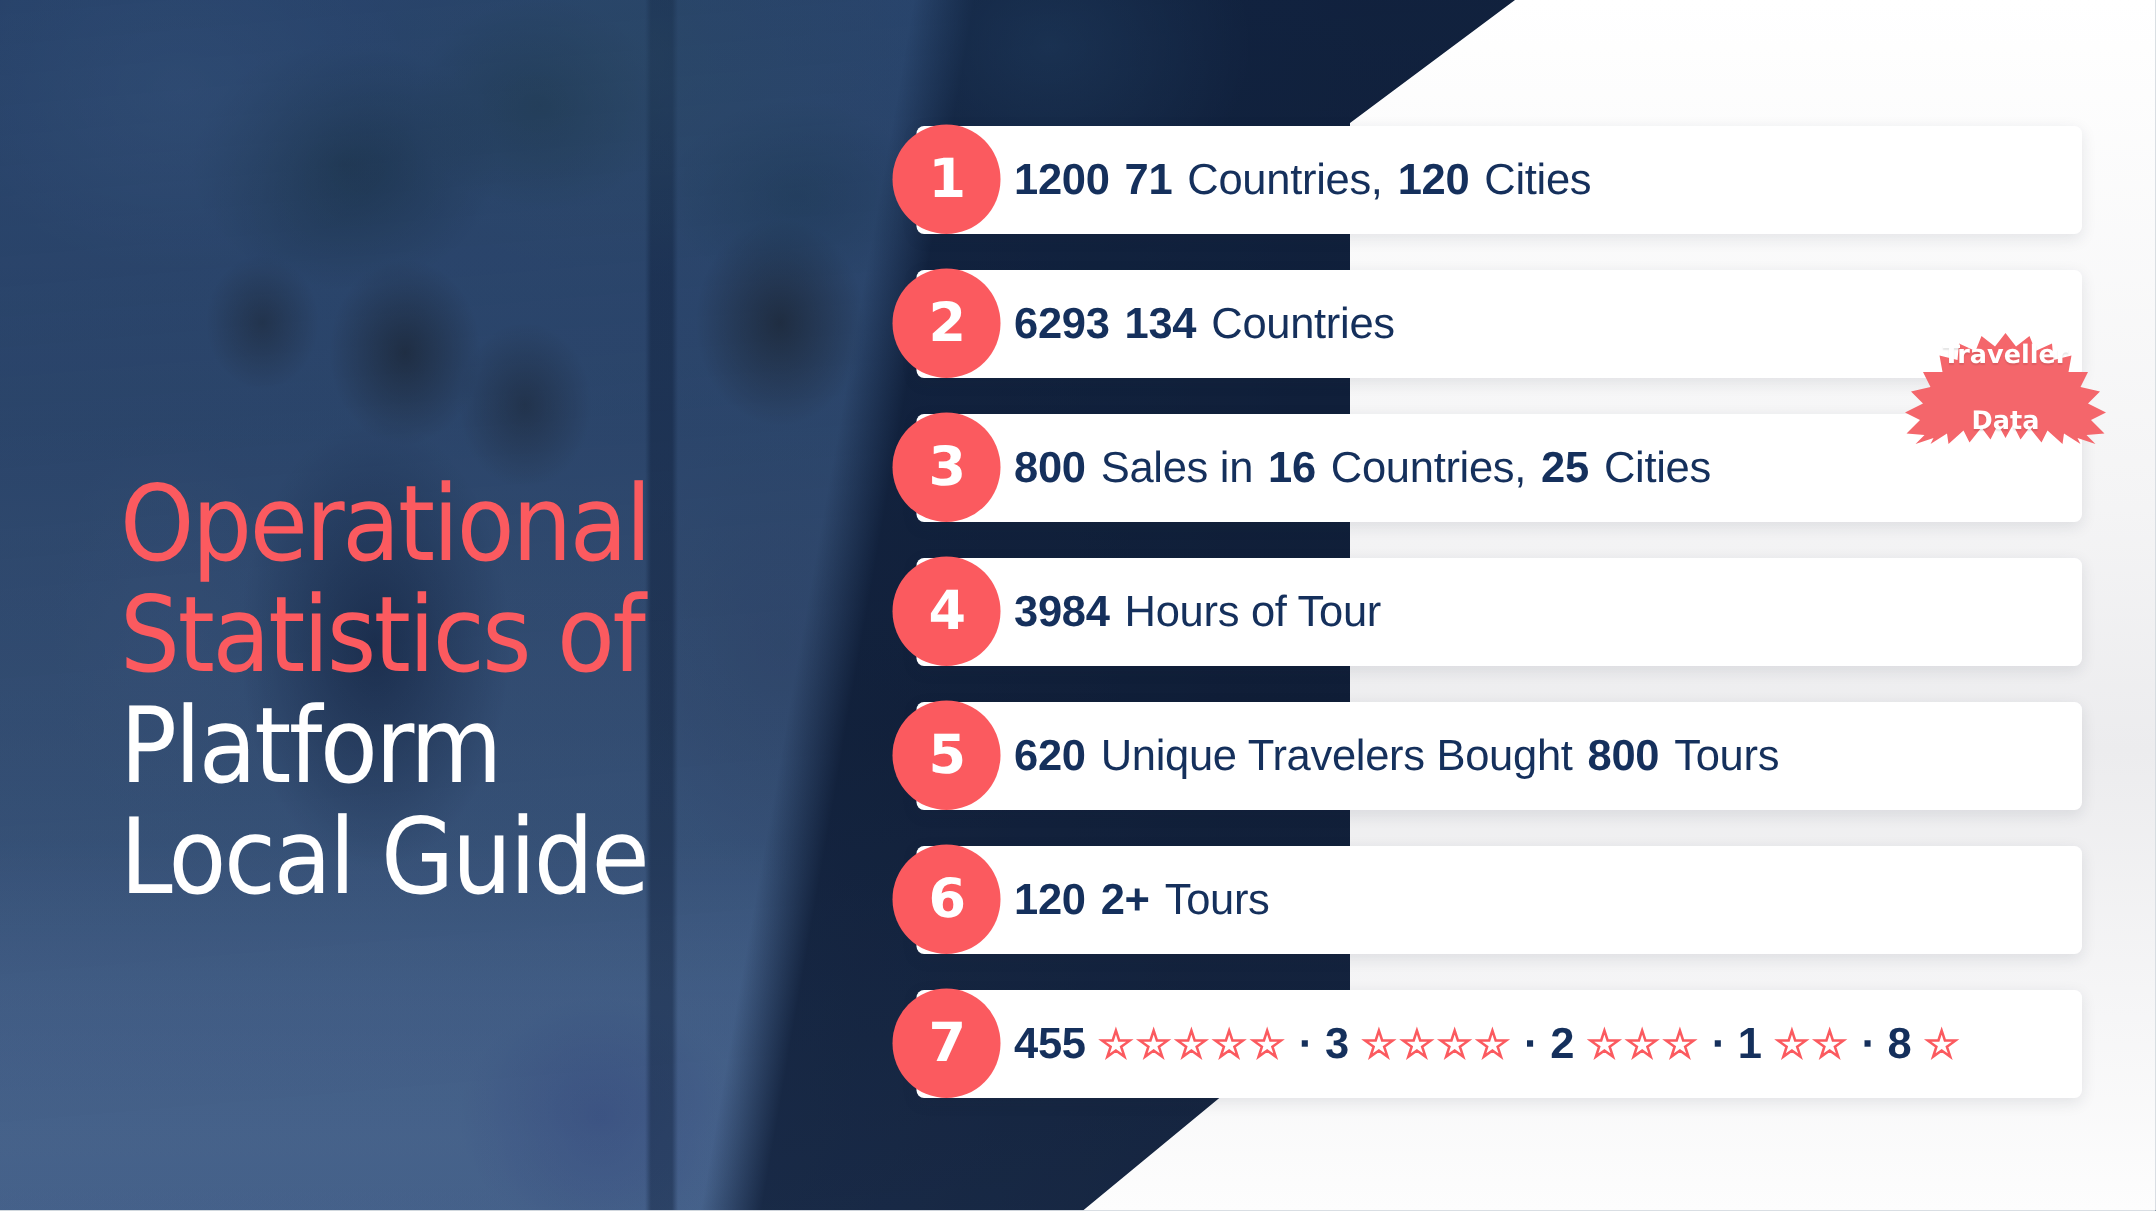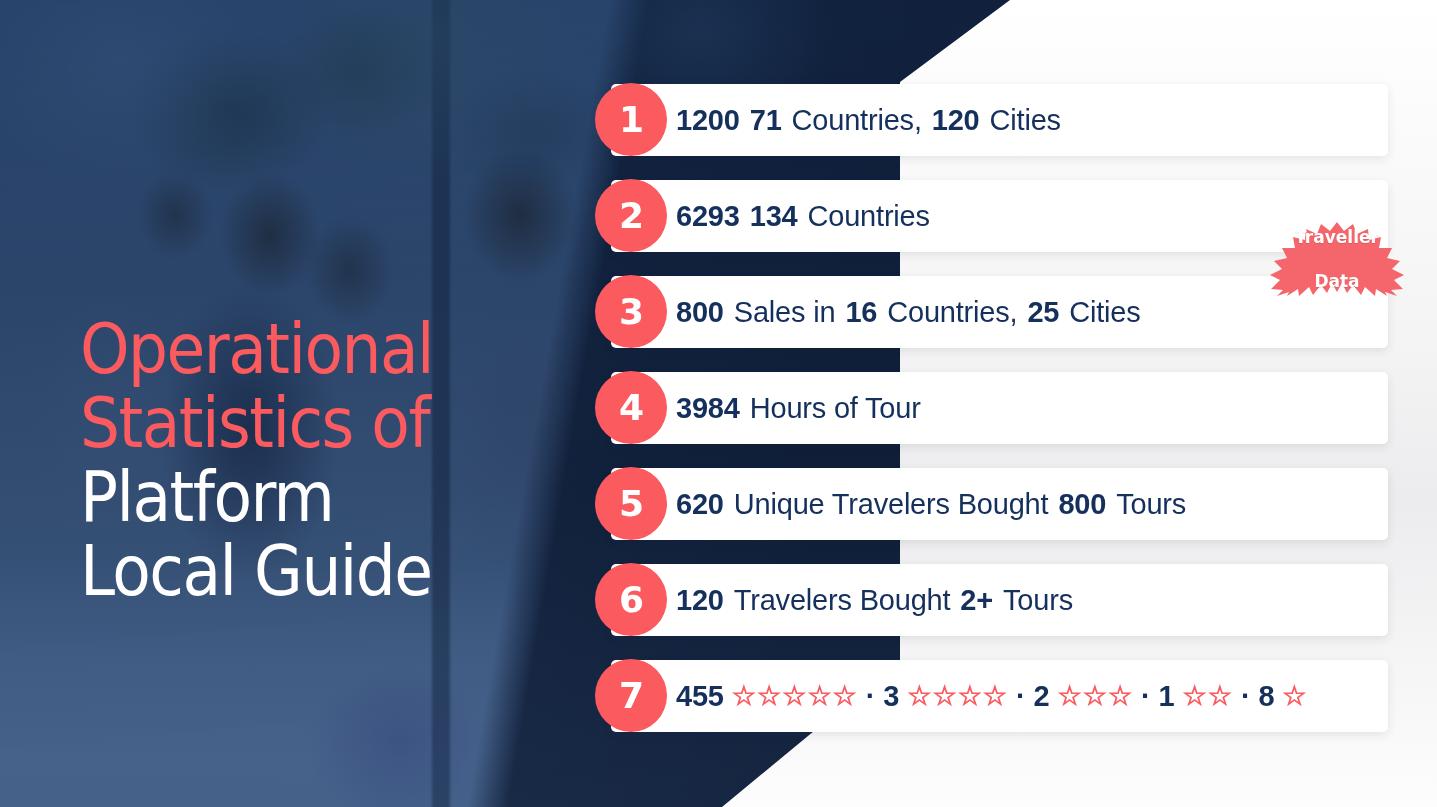--- a/index.html
+++ b/index.html
@@ -270,21 +270,20 @@
           <b>620</b>
           <span> Unique Travelers Bought </span>
           <b>800</b>
           <span> Tours</span>
         </div>
       </div>
       <div class="row row-6">
         <div class="badge">6</div>
         <div class="row-text">
           <b>120</b>
-          <span> Travelers Bought </span>
           <b>2+</b>
           <span> Tours</span>
         </div>
       </div>
       <div class="row row-7">
         <div class="badge">7</div>
         <div class="row-text">
           <div class="stars-line">
             <span class="num">455</span>
             <span class="stars">☆☆☆☆☆</span>

